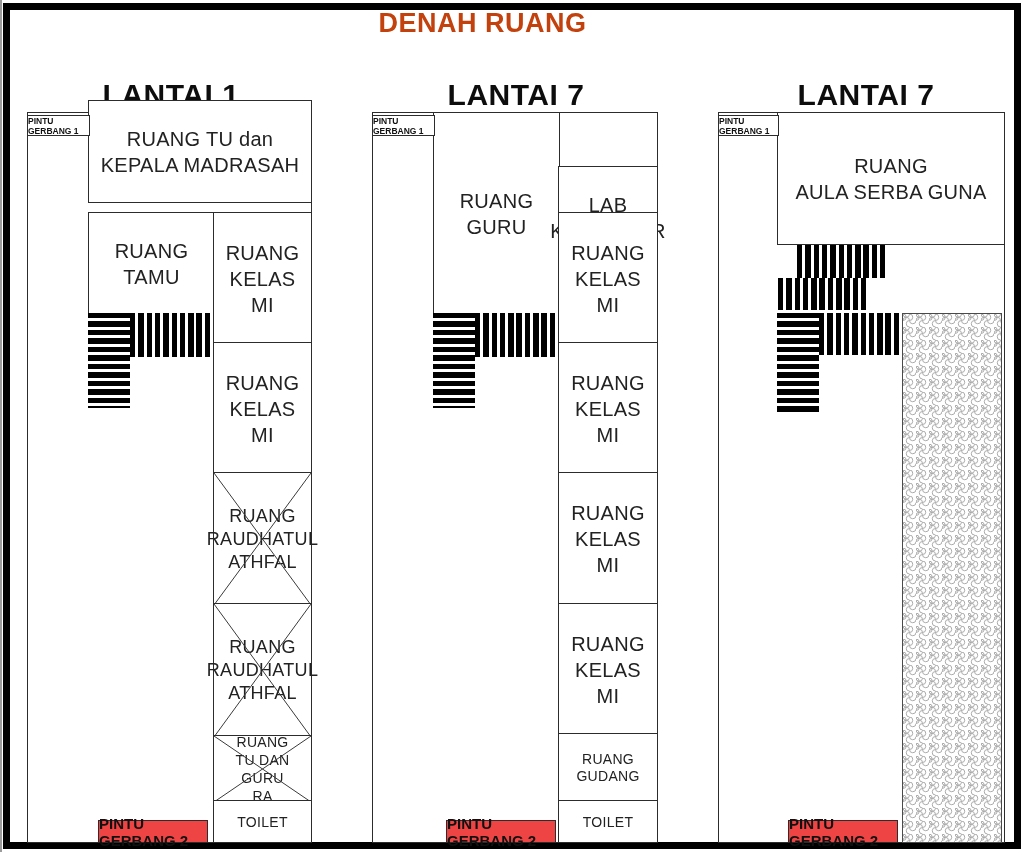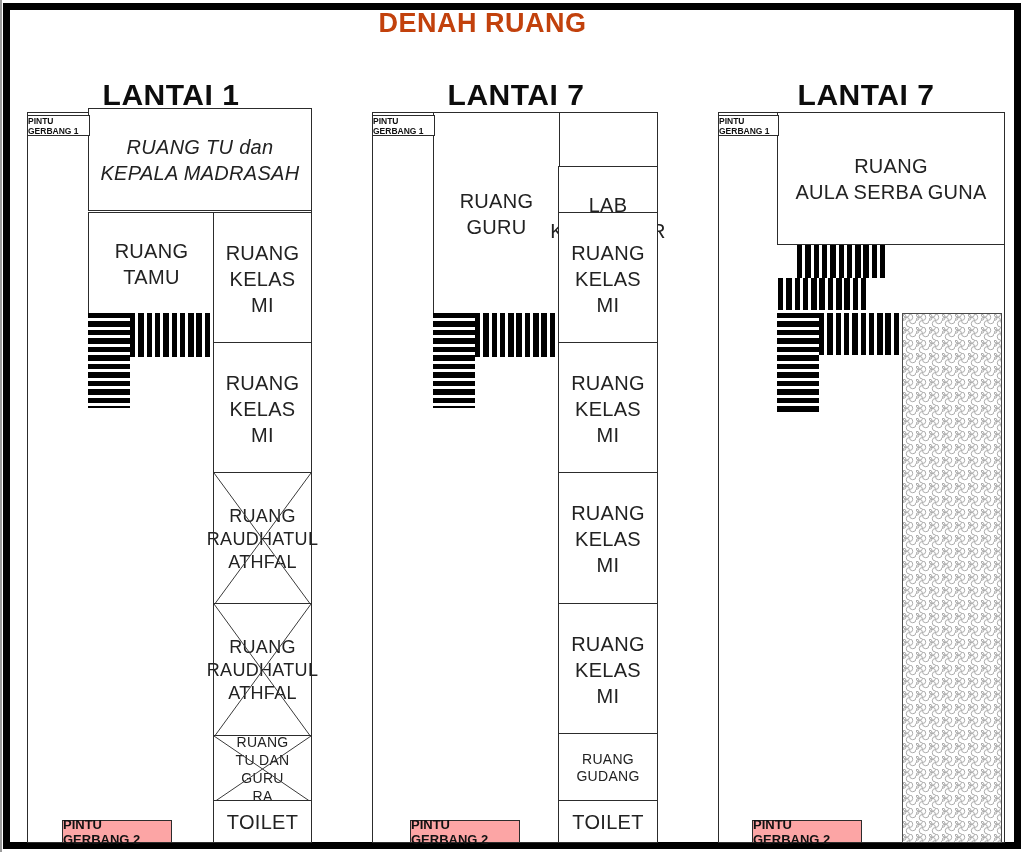--- a/index.html
+++ b/index.html
@@ -15,42 +15,42 @@
   .fl1{left:71px;} .fl2{left:416px;} .fl3{left:766px;}
 
   .panel{position:absolute;border:1px solid #2c2c2c;background:#fff;}
   .room{position:absolute;border:1px solid #2c2c2c;background:#fff;
         display:flex;align-items:center;justify-content:center;text-align:center;}
   .room-label{white-space:pre-line;font-size:20px;line-height:26px;letter-spacing:.3px;
         font-weight:400;color:#222;}
   .room-label.sm{font-size:18px;line-height:23px;}
   .room-label.xs{font-size:14px;line-height:18px;}
   .room-label.xxs{font-size:14px;line-height:17px;}
-  .room-label.toilet{font-size:20px;line-height:20px;}
+  .room-label.toilet{font-size:14px;line-height:20px;}
 
   .gate1{position:absolute;border:1px solid #2c2c2c;background:#fff;z-index:4;
         display:flex;align-items:center;justify-content:center;
         font-size:8.5px;font-weight:bold;letter-spacing:0;color:#111;}
-  .gate2{position:absolute;border:1px solid #2c2c2c;background:#fca5a5;z-index:4;
+  .gate2{position:absolute;border:1px solid #2c2c2c;background:#ef4444;z-index:4;
         display:flex;align-items:center;justify-content:center;
-        font-size:13px;font-weight:bold;color:#111;}
+        font-size:15px;font-weight:bold;color:#111;margin-left:36px;}
 
   .hstripes{position:absolute;background:repeating-linear-gradient(180deg,#000 0 5.4px,#fff 5.4px 8.5px);z-index:3;}
   .vstripes{position:absolute;background:repeating-linear-gradient(90deg,#000 0 5.4px,#fff 5.4px 8.3px);z-index:3;}
 
   .xlines{position:absolute;left:0;top:0;width:100%;height:100%;}
   .xlines line{stroke:#3a3a3a;stroke-width:1;vector-effect:non-scaling-stroke;}
 
   .hatch{position:absolute;border:1px solid #4a4a4a;background:#fff;}
   .hatch svg{display:block;width:100%;height:100%;}
 
   
   .f1-panel{left:27px;top:112px;width:283px;height:729px;}
   .f1-g1{left:27px;top:115px;width:61px;height:19px;}
-  .f1-tu{left:88px;top:108px;width:222px;height:101px;font-style:italic;}
+  .f1-tu{left:88px;top:100px;width:222px;height:101px;}
   .f1-tamu{left:88px;top:212px;width:125px;height:101px;}
   .f1-k1{left:213px;top:212px;width:97px;height:131px;}
   .f1-k2{left:213px;top:342px;width:97px;height:131px;}
   .f1-ra1{left:213px;top:472px;width:97px;height:132px;}
   .f1-ra2{left:213px;top:603px;width:97px;height:133px;}
   .f1-tgr{left:213px;top:735px;width:97px;height:66px;}
   .f1-toilet{left:213px;top:800px;width:97px;height:41px;}
   .f1-stair-col{left:88px;top:313px;width:42px;height:95px;}
   .f1-stair-band{left:130px;top:313px;width:83px;height:44px;}
   .f1-g2{left:62px;top:820px;width:108px;height:21px;}

